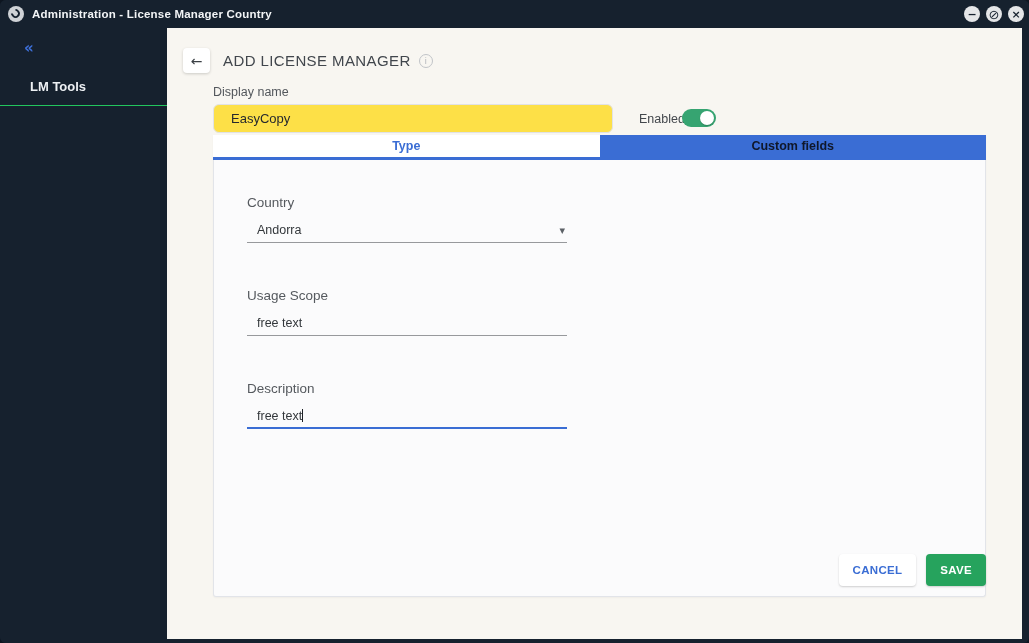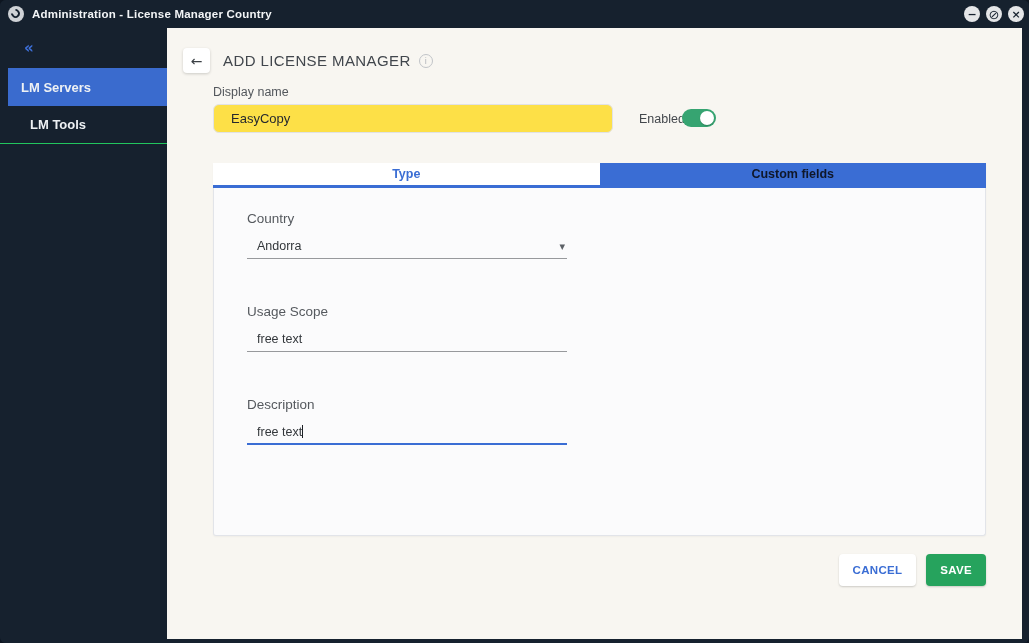--- a/index.html
+++ b/index.html
@@ -105,37 +105,37 @@
     background:#36a471; border-radius:9px; cursor:pointer;
   }
   .toggle .knob {
     position:absolute; right:2px; top:2px; width:14px; height:14px;
     background:#ffffff; border-radius:50%;
     box-shadow:0 1px 1px rgba(0,0,0,.2);
   }
 
   
   .panel {
-    position:absolute; left:46px; top:135px; width:773px; height:373px;
+    position:absolute; left:46px; top:107px; width:773px; height:462px;
     background:#fbfbfc; border:1px solid #e2e4e9; border-top:none;
     border-radius:0 0 3px 3px;
     box-shadow:0 1px 2px rgba(0,0,0,.04);
   }
   .tabs {
     position:absolute; left:-1px; top:0; width:773px; height:25px;
     display:flex; border-bottom:3px solid #3a6dd4;
   }
   .tab {
     flex:1 1 50%; display:flex; align-items:center; justify-content:center;
     font-size:12.5px; font-weight:600; cursor:pointer; height:22px;
   }
   .tab.inactive { background:#ffffff; color:#3a6dd4; }
   .tab.active   { background:#3a6dd4; color:#0f172a; }
 
-  .panel-body { position:absolute; left:33px; top:25px; padding-top:23px; }
+  .panel-body { position:absolute; left:33px; top:25px; padding-top:35px; }
   .form-group { margin-bottom:45px; }
   .form-group .group-label { font-size:13.5px; color:#55595e; margin-bottom:13px; }
   .line-field {
     width:320px; padding:0 2px 5px 10px;
     border-bottom:1px solid #97999c;
     font-size:12.5px; color:#33373b;
     display:flex; align-items:center; justify-content:space-between;
     cursor:text;
   }
   .line-field.select { cursor:pointer; }
@@ -177,23 +177,20 @@
     <div class="win-controls">
       <div class="win-btn">−</div>
       <div class="win-btn block">⊘</div>
       <div class="win-btn">×</div>
     </div>
   </div>
 
   <div class="sidebar">
     <span class="collapse-btn">«</span>
     <div class="nav">
-      <div class="nav-item active">
-        <span>LM Servers</span>
-      </div>
       <div class="nav-item">
         <span>LM Tools</span>
       </div>
     </div>
   </div>
 
   <div class="main">
 
     <div class="page-header">
       <div class="back-btn">←</div>

